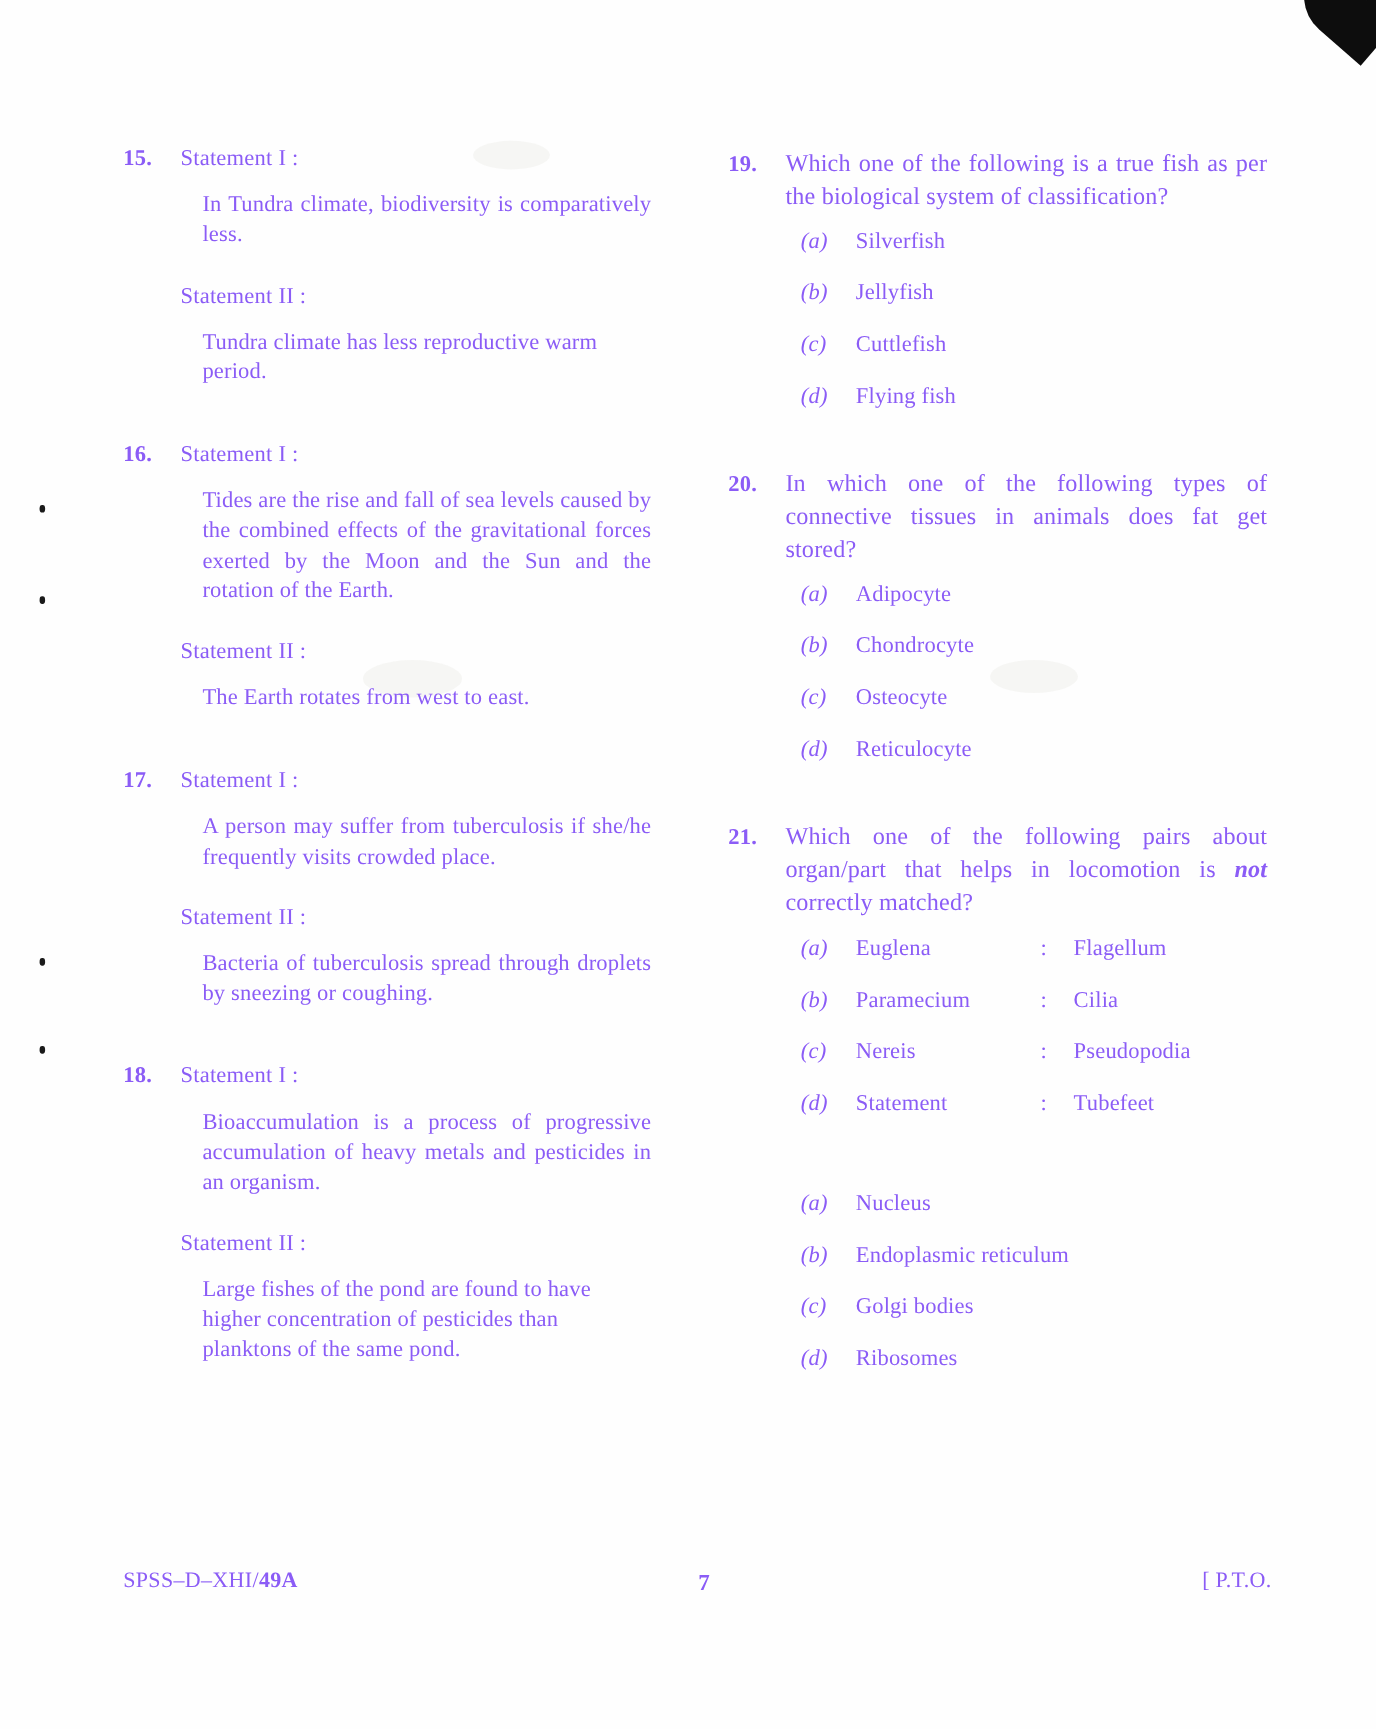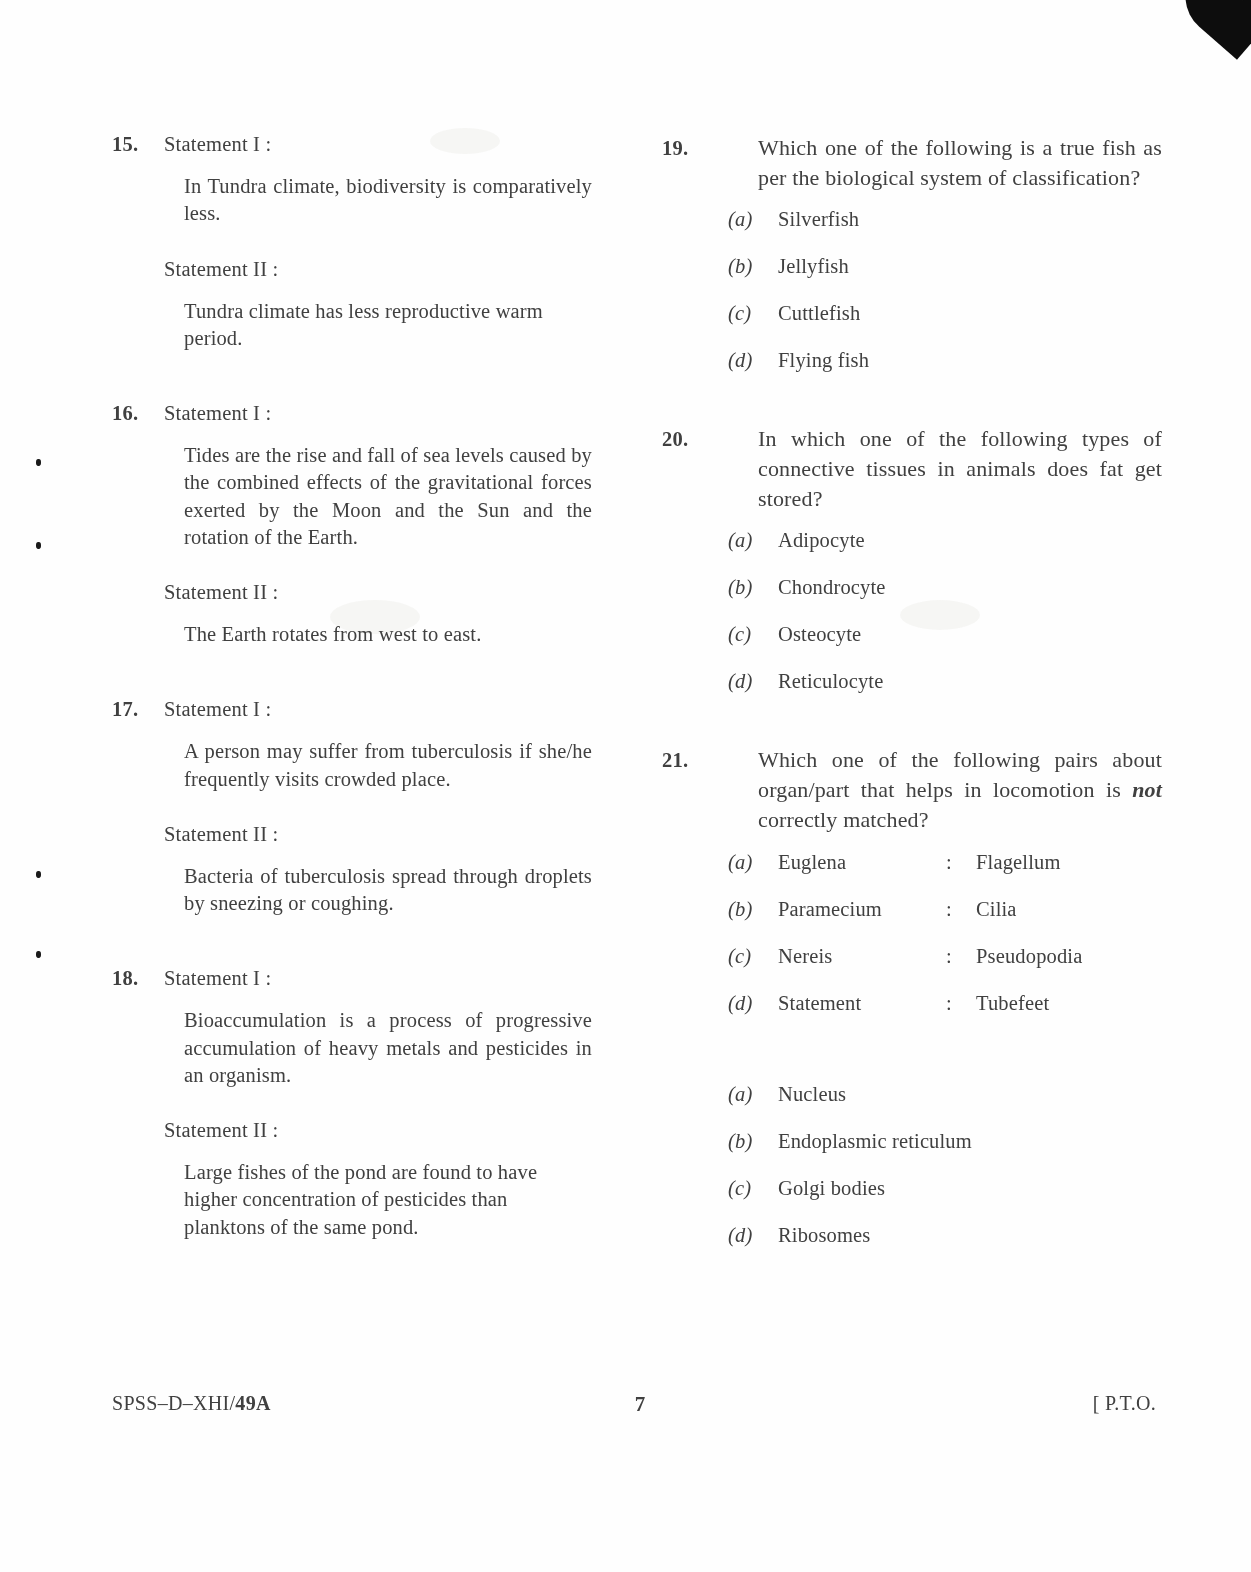--- a/index.html
+++ b/index.html
@@ -8,21 +8,21 @@
     background: #ffffff;
   }
 
   .page {
     position: relative;
     width: 1251px;
     height: 1572px;
     background: #fefefe;
     overflow: hidden;
     font-family: "Liberation Serif", serif;
-    color: #404040;
+    color: #8b5cf6;
   }
 
   
   .corner-streak {
     position: absolute;
     top: -26px;
     right: -18px;
     width: 90px;
     height: 64px;
     background: #0d0d0d;
@@ -103,21 +103,20 @@
   .stmt-body.nojust { text-align: left; }
 
   .gap-sm { height: 17px; }
   .gap-md { height: 30px; }
 
   
   .mcq-head {
     display: flex;
     align-items: baseline;
     font-size: 20.5px;
-    gap: 44px;
   }
   .mcq-num {
     font-weight: bold;
     width: 52px;
     flex: 0 0 52px;
     letter-spacing: 0.2px;
   }
   .mcq-stem {
     width: 438px;
     font-size: 22px;
@@ -153,21 +152,21 @@
   
   .opt-pair-left  { width: 168px; flex: 0 0 168px; }
   .opt-pair-colon { width: 30px;  flex: 0 0 30px; }
   .opt-pair-right { flex: 0 0 auto; text-align: center; }
 
   
   .footer {
     position: absolute;
     left: 112px;
     right: 95px;
-    top: 1392px;
+    top: 1426px;
     height: 34px;
     font-size: 20px;
   }
   .footer-code {
     position: absolute;
     left: 0;
     top: 0;
     letter-spacing: 0.3px;
   }
   .footer-code b { font-weight: bold; }

